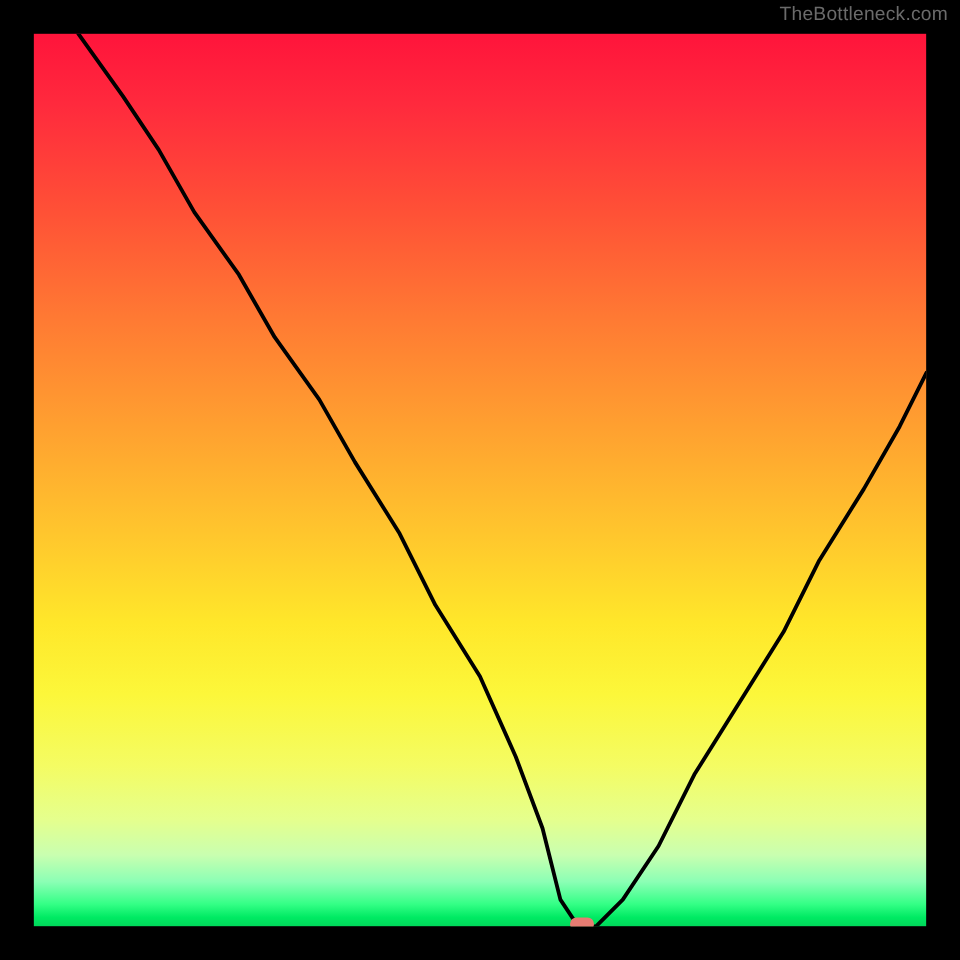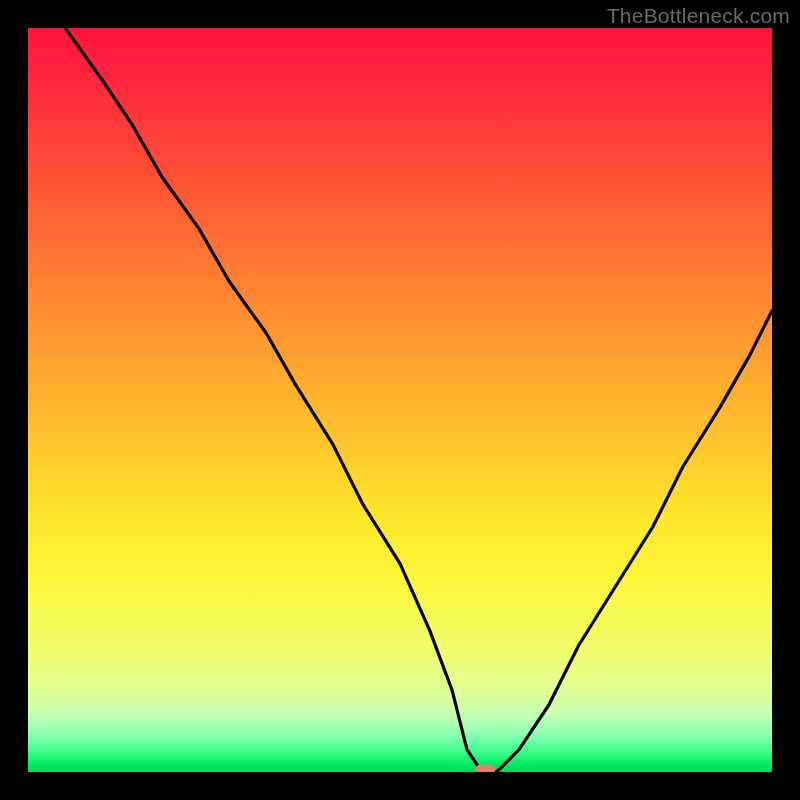--- a/index.html
+++ b/index.html
@@ -17,21 +17,21 @@
     top: 0;
     width: 800px;
     height: 800px;
     background: #000;
   }
   .watermark {
     position: absolute;
     top: 4px;
     right: 10px;
     color: #6b6b6b;
-    font-size: 21px;
+    font-size: 16px;
     font-weight: 500;
     letter-spacing: 0.2px;
     z-index: 10;
   }
   .plot {
     position: absolute;
     left: 28px;
     top: 28px;
     width: 744px;
     height: 744px;

